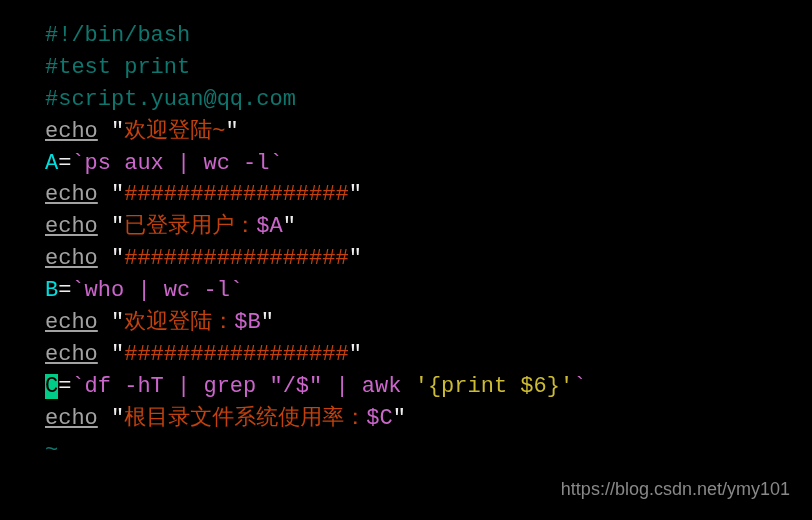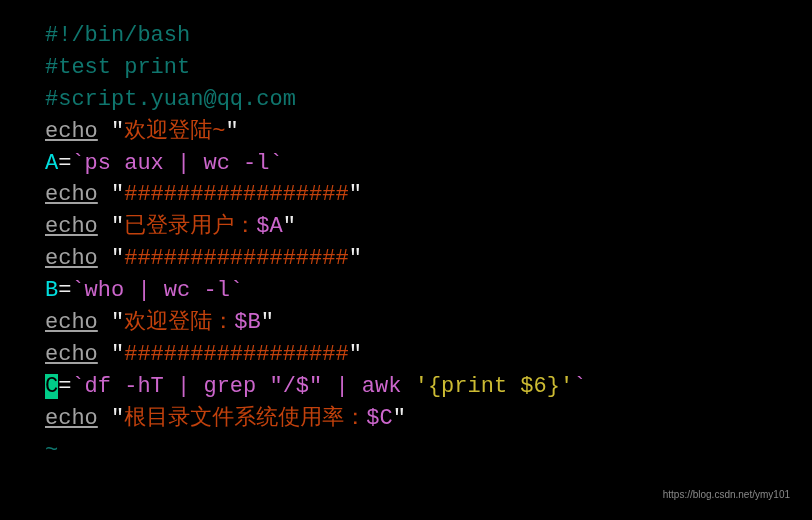--- a/index.html
+++ b/index.html
@@ -27,21 +27,21 @@
     .white { color: #eeeeee; }
     .magenta { color: #cc66cc; }
     .red { color: #c2410c; }
     .yellow { color: #ccbb33; }
     .cursor-bg { background: #00cc88; color: #000; }
     .watermark {
       position: absolute;
       bottom: 18px;
       right: 22px;
       color: #888;
-      font-size: 10px;
+      font-size: 18px;
       font-family: Arial, sans-serif;
     }
   </style>
 </head>
 <body>
 
 <div class="line"><span class="blue">#!/bin/bash</span></div>
 <div class="line"><span class="blue">#test print</span></div>
 <div class="line"><span class="blue">#script.yuan@qq.com</span></div>
 <div class="line"><span class="green">echo</span><span class="white"> "</span><span class="red">欢迎登陆~</span><span class="white">"</span></div>

